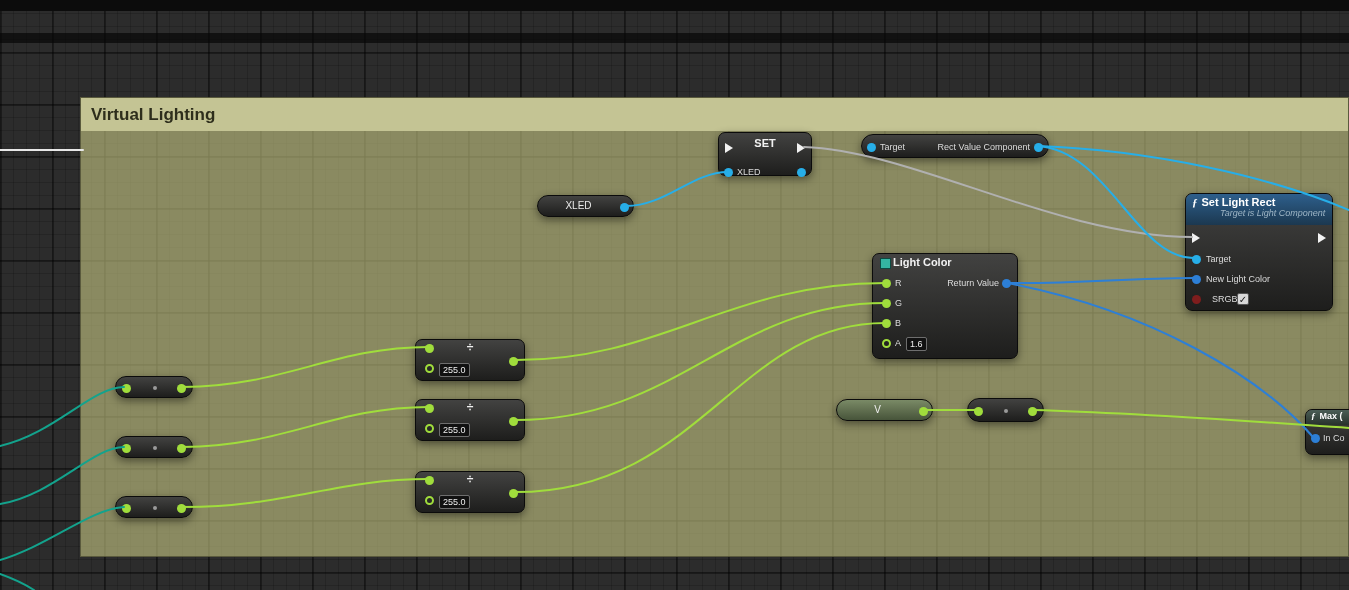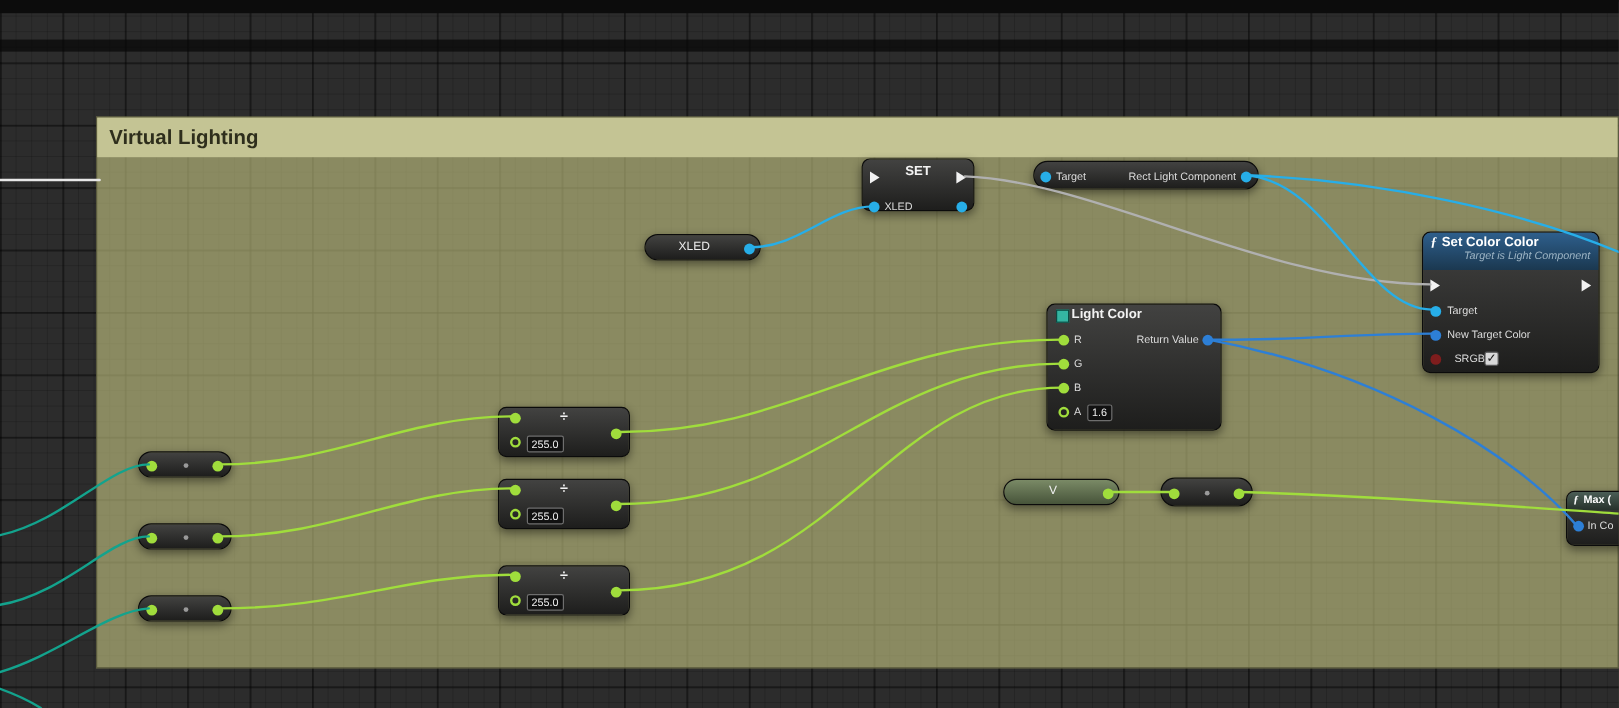--- a/index.html
+++ b/index.html
@@ -120,35 +120,35 @@
   </div>
 
   <div class="node pill" style="left:537px;top:195px;width:97px;height:22px">
     <div style="position:absolute;top:4px;left:0;right:14px;text-align:center;font-size:10px;color:#eaeaea">XLED</div>
     <div class="pin blue" style="right:4px;top:7px"></div>
   </div>
 
   <div class="node pill" style="left:861px;top:134px;width:188px;height:24px">
     <div class="pin blue" style="left:5px;top:8px"></div>
     <div class="lbl" style="left:18px;top:7px">Target</div>
-    <div class="lbl" style="right:18px;top:7px">Rect Light Component</div>
+    <div class="lbl" style="right:18px;top:7px">Rect Value Component</div>
     <div class="pin blue" style="right:5px;top:8px"></div>
   </div>
 
   <div class="node" style="left:1185px;top:193px;width:148px;height:118px">
     <div class="fn-head">
-      <div class="t1"><span class="fn-glyph">ƒ</span><span>Set Color Color</span></div>
+      <div class="t1"><span class="fn-glyph">ƒ</span><span>Set Light Rect</span></div>
       <div class="t2">Target is Light Component</div>
     </div>
     <div class="exec" style="left:6px;top:39px"></div>
     <div class="exec" style="right:6px;top:39px"></div>
     <div class="pin blue" style="left:6px;top:61px"></div>
     <div class="lbl" style="left:20px;top:60px">Target</div>
     <div class="pin sblue" style="left:6px;top:81px"></div>
-    <div class="lbl" style="left:20px;top:80px">New Target Color</div>
+    <div class="lbl" style="left:20px;top:80px">New Light Color</div>
     <div class="pin red" style="left:6px;top:101px"></div>
     <div class="lbl" style="left:26px;top:100px">SRGB</div>
     <div class="checkbox" style="left:51px;top:99px">✓</div>
   </div>
 
   <div class="node" style="left:872px;top:253px;width:146px;height:106px">
     <div class="struct-icon"></div>
     <div class="node-title-inline">Light Color</div>
     <div class="pin green" style="left:9px;top:25px"></div>
     <div class="lbl" style="left:22px;top:24px">R</div>

